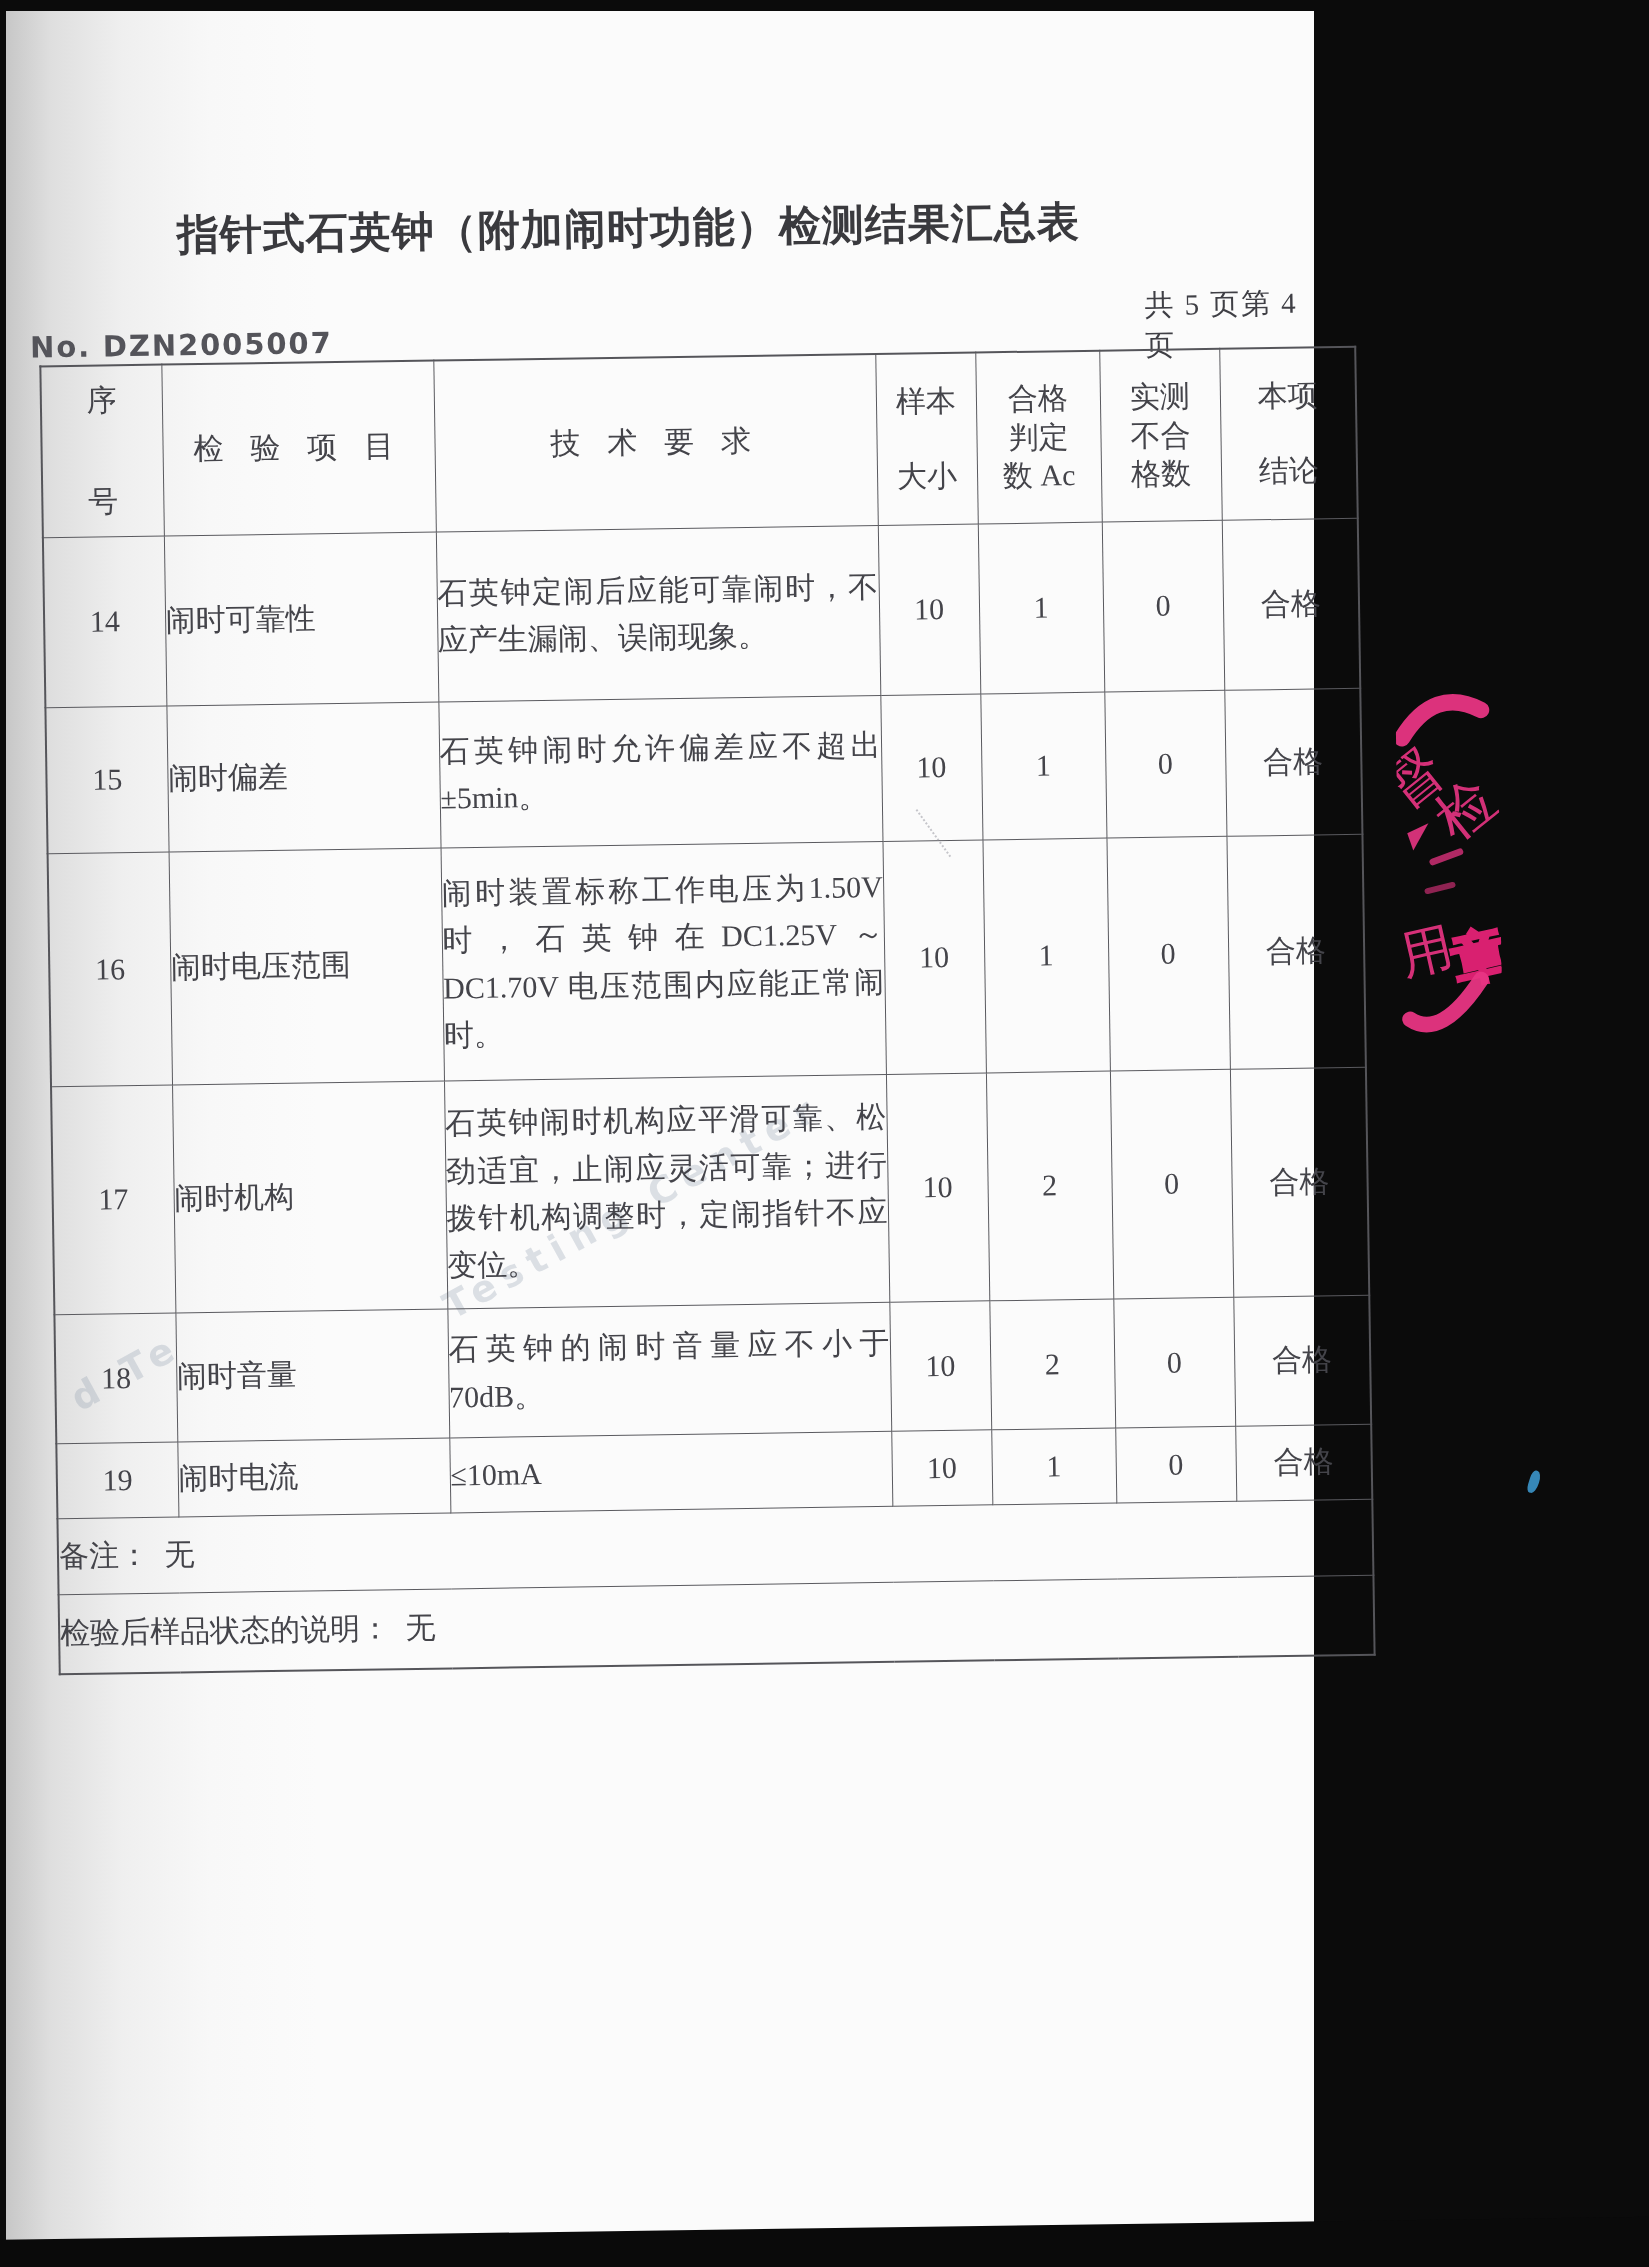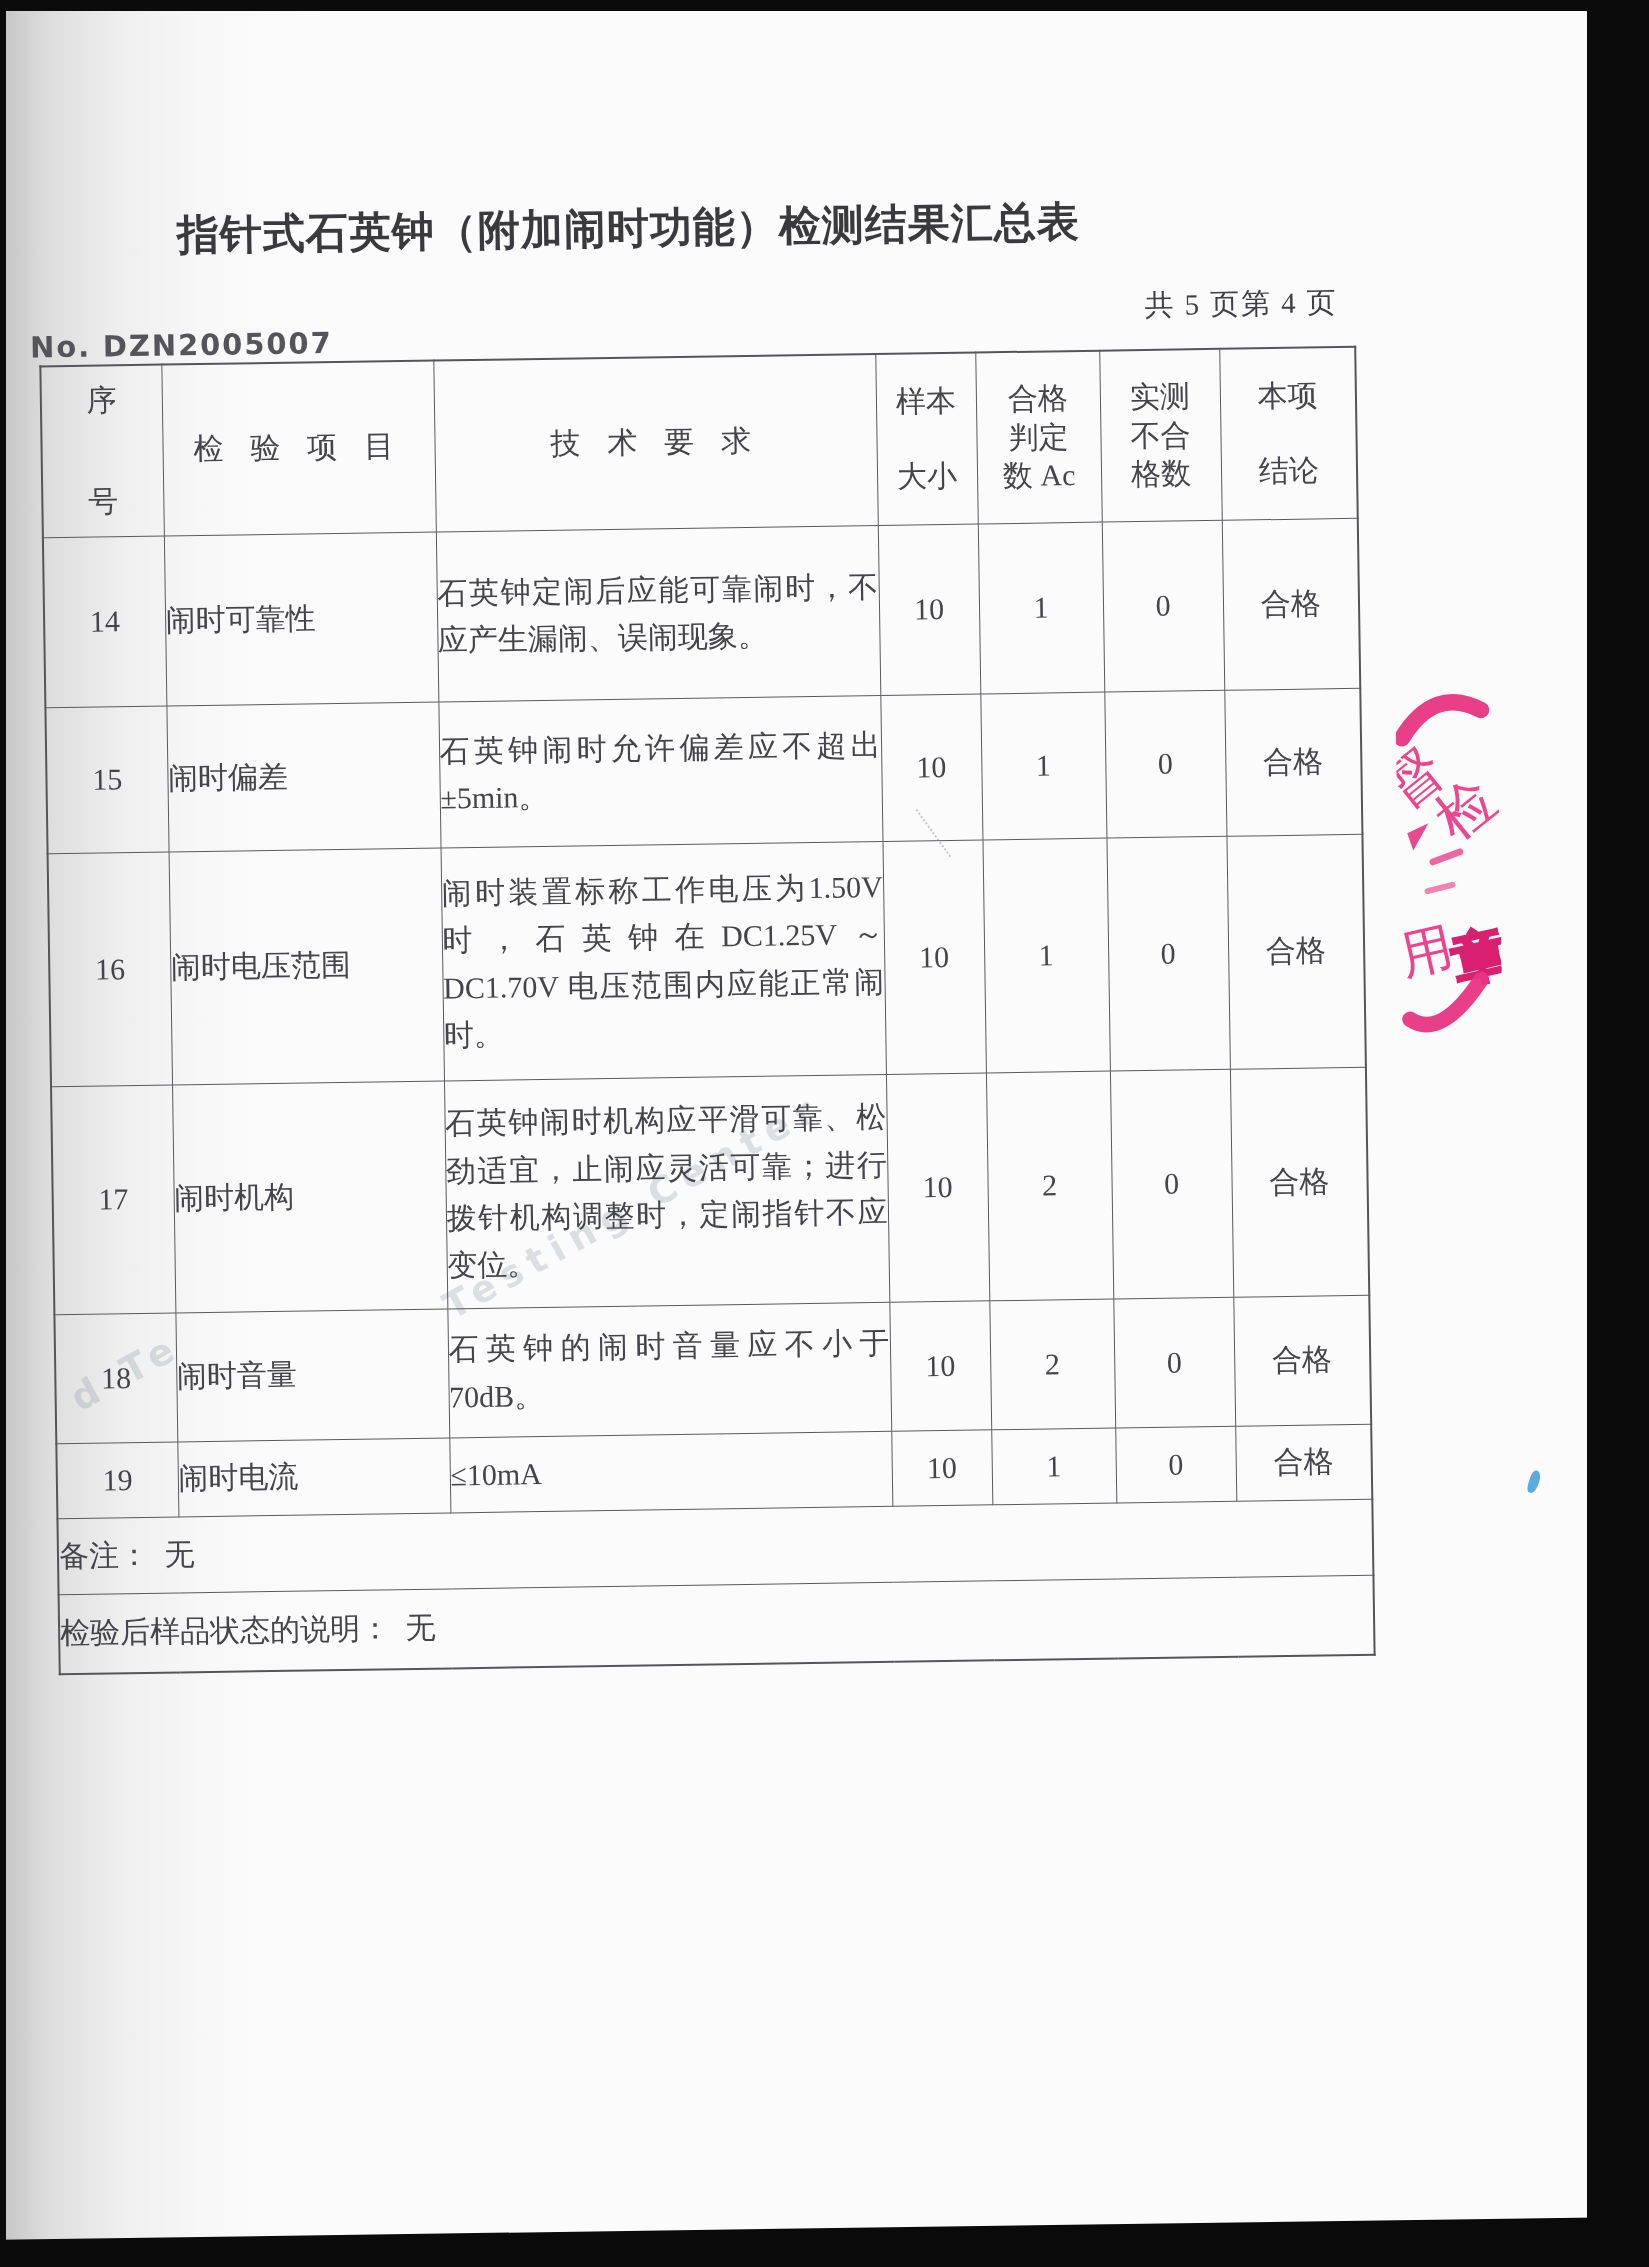--- a/index.html
+++ b/index.html
@@ -2,21 +2,21 @@
 <html><head>
 <meta charset="utf-8">
 <style>
   html,body{margin:0;padding:0;}
   body{
     width:1650px;height:2268px;position:relative;overflow:hidden;
     background:#0b0b0b;
     font-family:"Liberation Serif","DejaVu Serif",serif;
   }
   .paper{
-    position:absolute;left:5.8px;top:10.7px;width:1581px;height:2232px;
+    position:absolute;left:5.8px;top:10.7px;width:1308px;height:2232px;
     background:linear-gradient(to right,#c7c7c7 0px,#dedede 44px,#efefef 116px,#f8f8f8 204px,#fbfbfb 311px,#fbfbfb 100%);
   }
   .bottom-band{
     position:absolute;left:-19.4px;top:2240px;width:1708px;height:58px;
     background:#0a0a0a;transform:rotate(-0.8deg);transform-origin:left center;
   }
   .content{position:absolute;inset:0;transform:rotate(-0.85deg);transform-origin:873px 1067px;color:#44444a;}
   .title{
     position:absolute;left:150px;top:186px;width:970px;margin:0;
     text-align:center;font-size:42px;font-weight:700;letter-spacing:1px;

